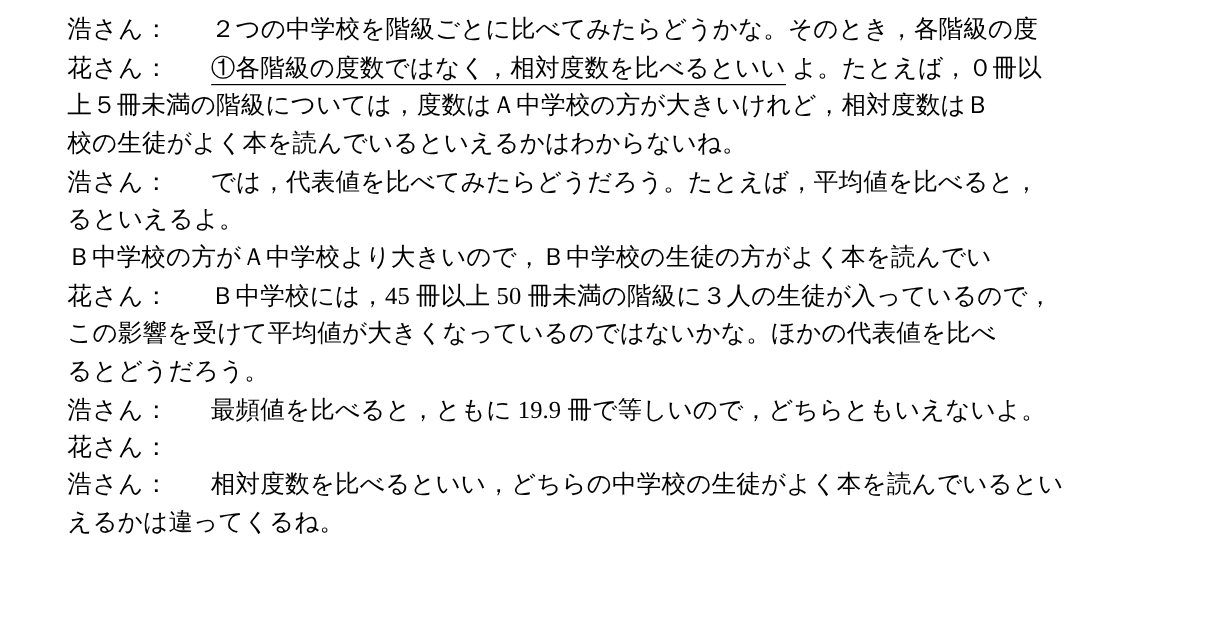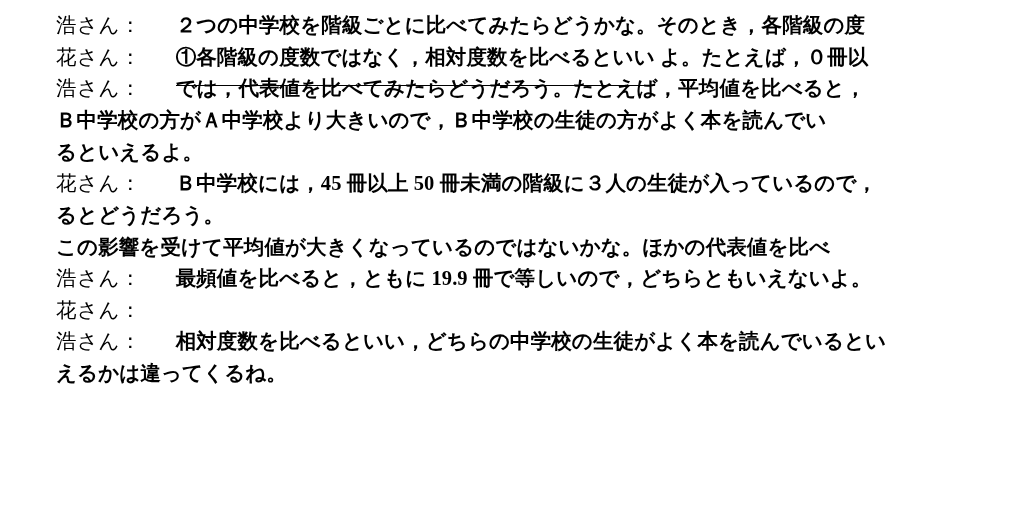--- a/index.html
+++ b/index.html
@@ -35,21 +35,20 @@
     flex: 0 0 auto;
     white-space: nowrap;
     letter-spacing: 0.5px;
     padding-right: 6px;
   }
   .speech {
     flex: 1 1 auto;
     text-align: justify;
     text-justify: inter-character;
     letter-spacing: 0.1px;
-    font-weight: bold;
   }
   .speech .indent {
     display: inline-block;
     width: 1.4em;
   }
   .turn-block {
     display: block;
     font-size: 20.5px;
     line-height: 1.52;
   }
@@ -58,59 +57,65 @@
   }
   .second-line {
     display: block;
     text-align: justify;
     text-justify: inter-character;
     padding-left: 1.1em;
     letter-spacing: 0.1px;
   }
   .ul {
     border-bottom: 1.3px solid #000;
-    padding-bottom: 17px;
+    padding-bottom: 2px;
   }
 </style>
 </head>
 <body>
 
 <div id="page">
   <div class="dialogue">
 
     <div class="turn">
       <span class="speaker">浩さん：</span>
       <span class="speech"><span class="indent"></span><span>２つの中学校を階級ごとに比べてみたらどうかな。そのとき，各階級の度</span></span>
     </div>
 
     <div class="turn">
       <span class="speaker">花さん：</span>
       <span class="speech"><span class="indent"></span><span class="ul">①各階級の度数ではなく，相対度数を比べるといい</span> よ。たとえば，０冊以</span>
     </div>
+    <div class="turn">
+      <span class="speech"><span>上５冊未満の階級については，度数はＡ中学校の方が大きいけれど，相対度数はＢ</span></span>
+    </div>
+    <div class="turn">
+      <span class="speech"><span>校の生徒がよく本を読んでいるといえるかはわからないね。</span></span>
+    </div>
 
     <div class="turn">
       <span class="speaker">浩さん：</span>
       <span class="speech"><span class="indent"></span><span>では，代表値を比べてみたらどうだろう。たとえば，平均値を比べると，</span></span>
     </div>
     <div class="turn">
-      <span class="speech"><span>Ｂ中学校の方がＡ中学校より大きいので，Ｂ中学校の生徒の方がよく本を読んでい</span></span>
+      <span class="speech"><span>るといえるよ。</span></span>
     </div>
     <div class="turn">
-      <span class="speech"><span>るといえるよ。</span></span>
+      <span class="speech"><span>Ｂ中学校の方がＡ中学校より大きいので，Ｂ中学校の生徒の方がよく本を読んでい</span></span>
     </div>
 
     <div class="turn">
       <span class="speaker">花さん：</span>
       <span class="speech"><span class="indent"></span><span>Ｂ中学校には，45 冊以上 50 冊未満の階級に３人の生徒が入っているので，</span></span>
     </div>
     <div class="turn">
-      <span class="speech"><span>るとどうだろう。</span></span>
+      <span class="speech"><span>この影響を受けて平均値が大きくなっているのではないかな。ほかの代表値を比べ</span></span>
     </div>
     <div class="turn">
-      <span class="speech"><span>この影響を受けて平均値が大きくなっているのではないかな。ほかの代表値を比べ</span></span>
+      <span class="speech"><span>るとどうだろう。</span></span>
     </div>
 
     <div class="turn">
       <span class="speaker">浩さん：</span>
       <span class="speech"><span class="indent"></span><span>最頻値を比べると，ともに 19.9 冊で等しいので，どちらともいえないよ。</span></span>
     </div>
 
     <div class="turn-block">
       <span class="speaker">花さん：</span>
     </div>

